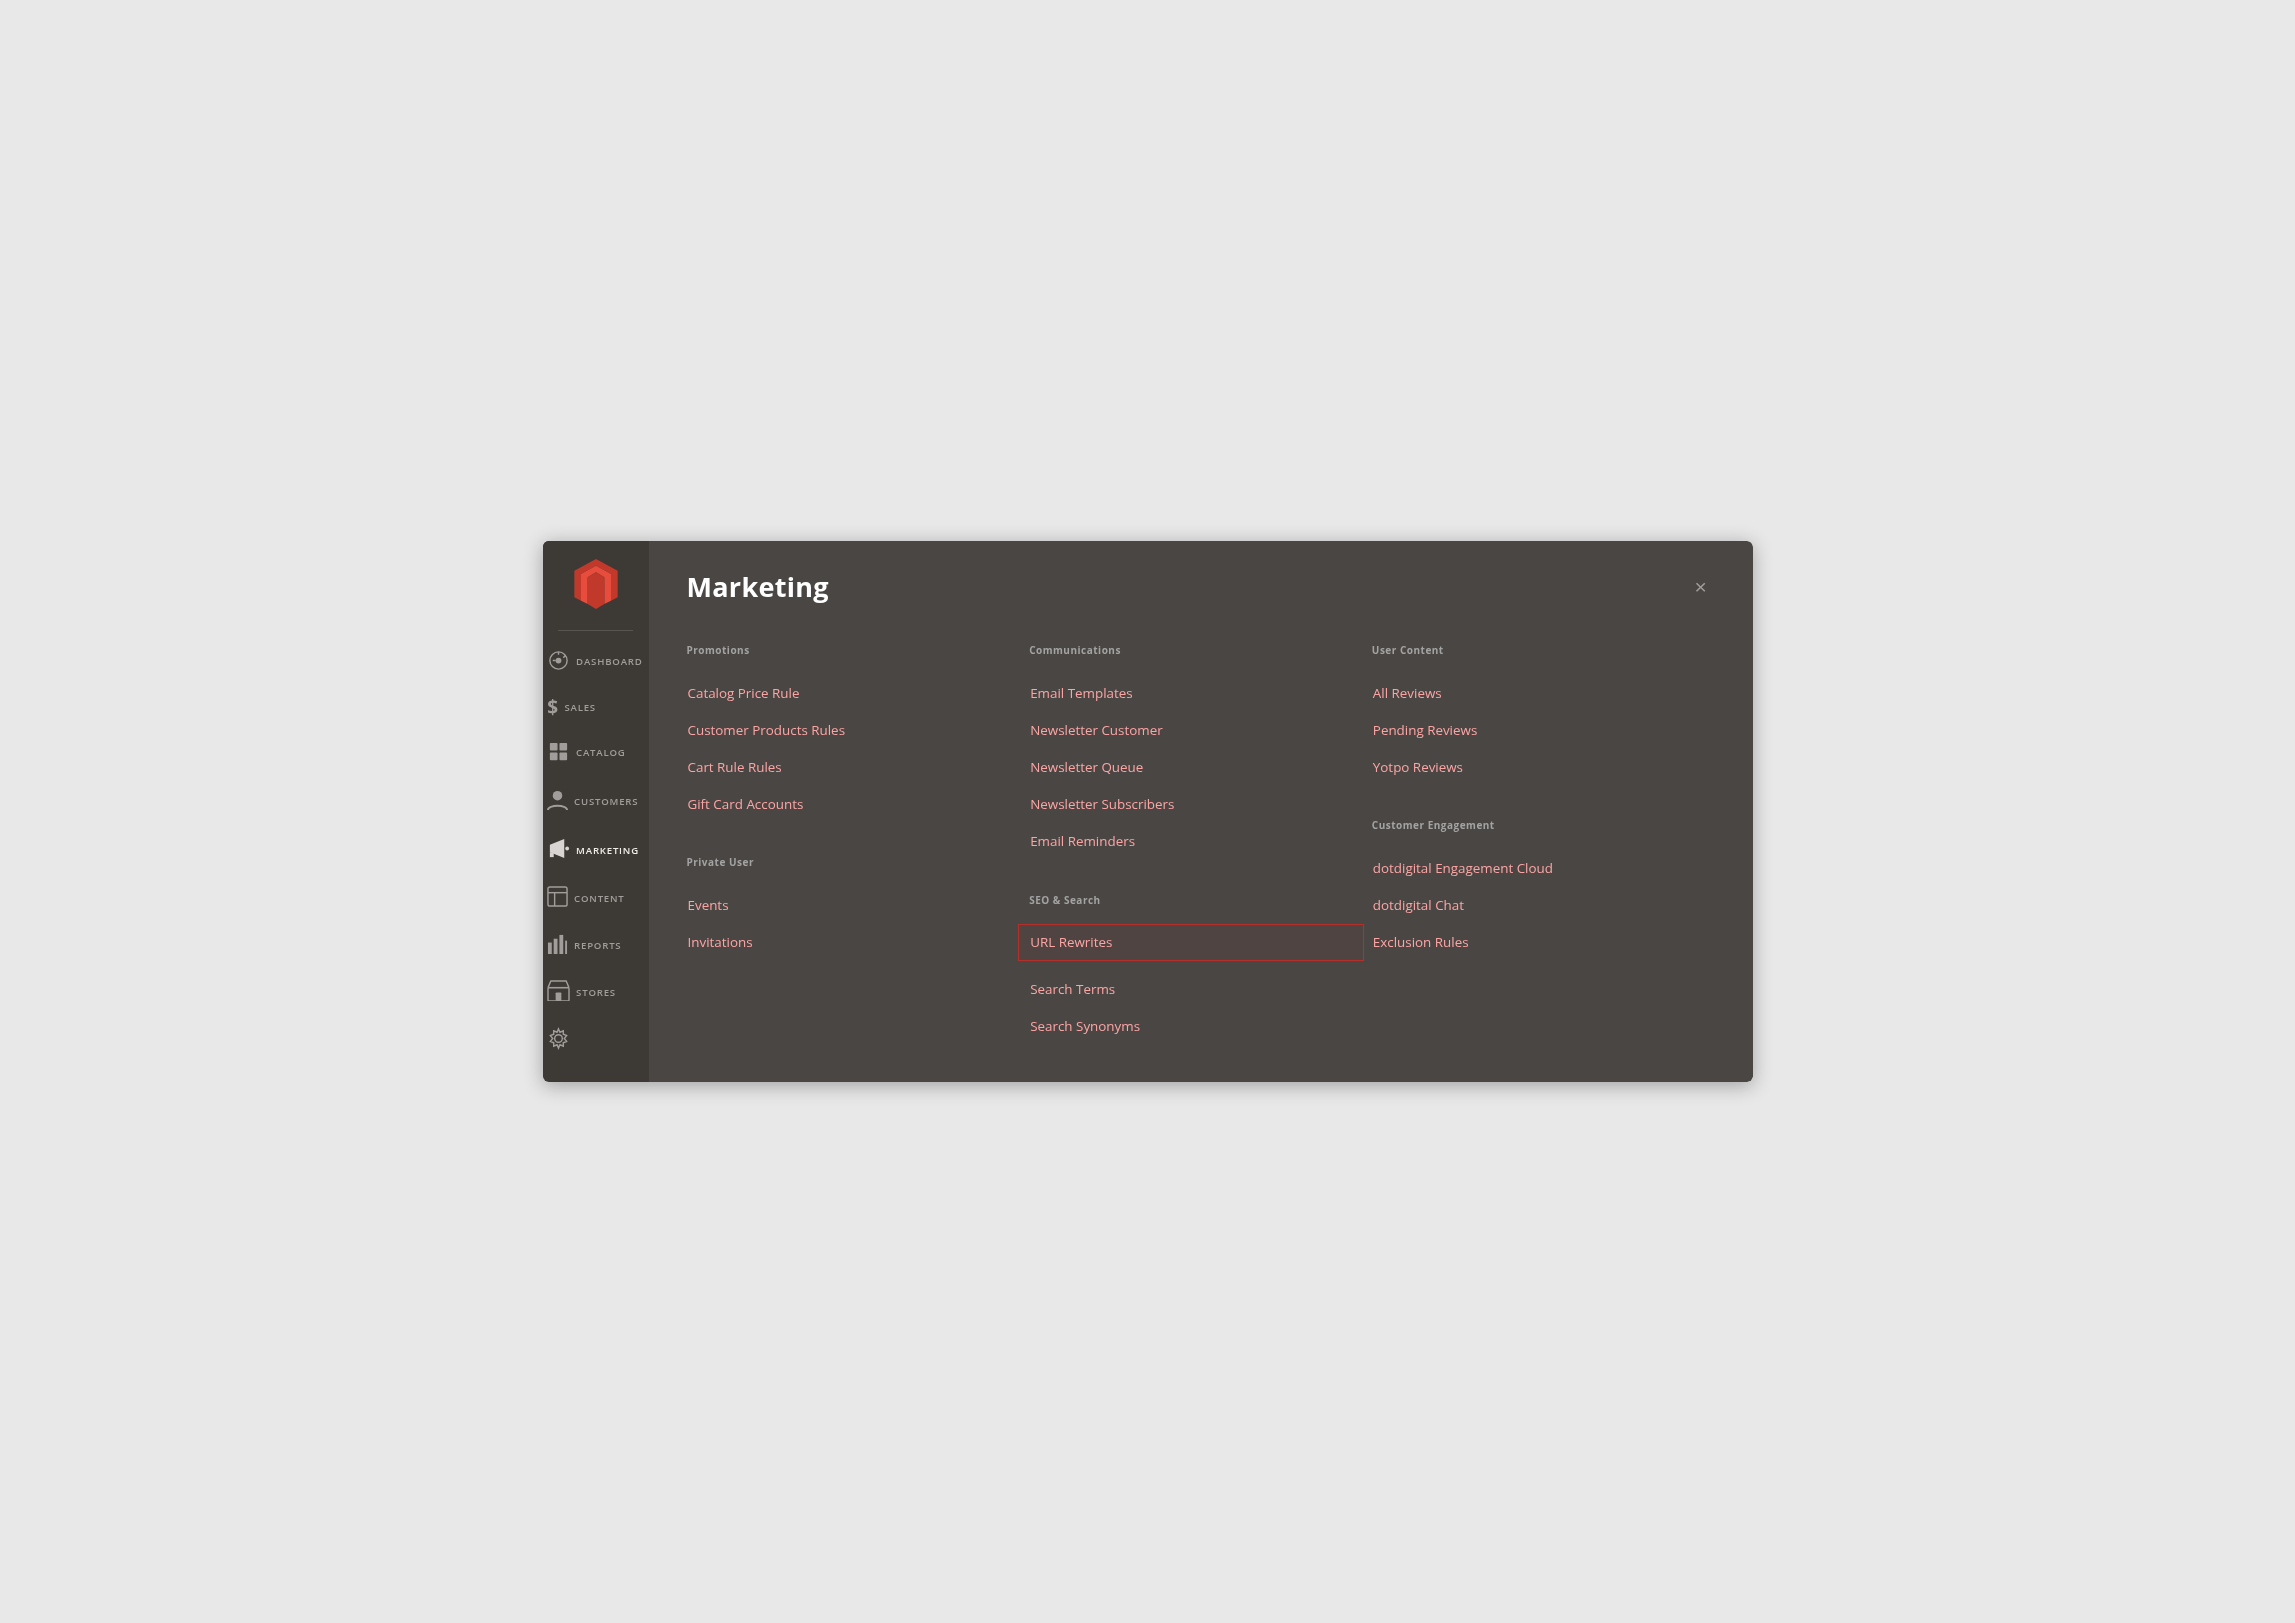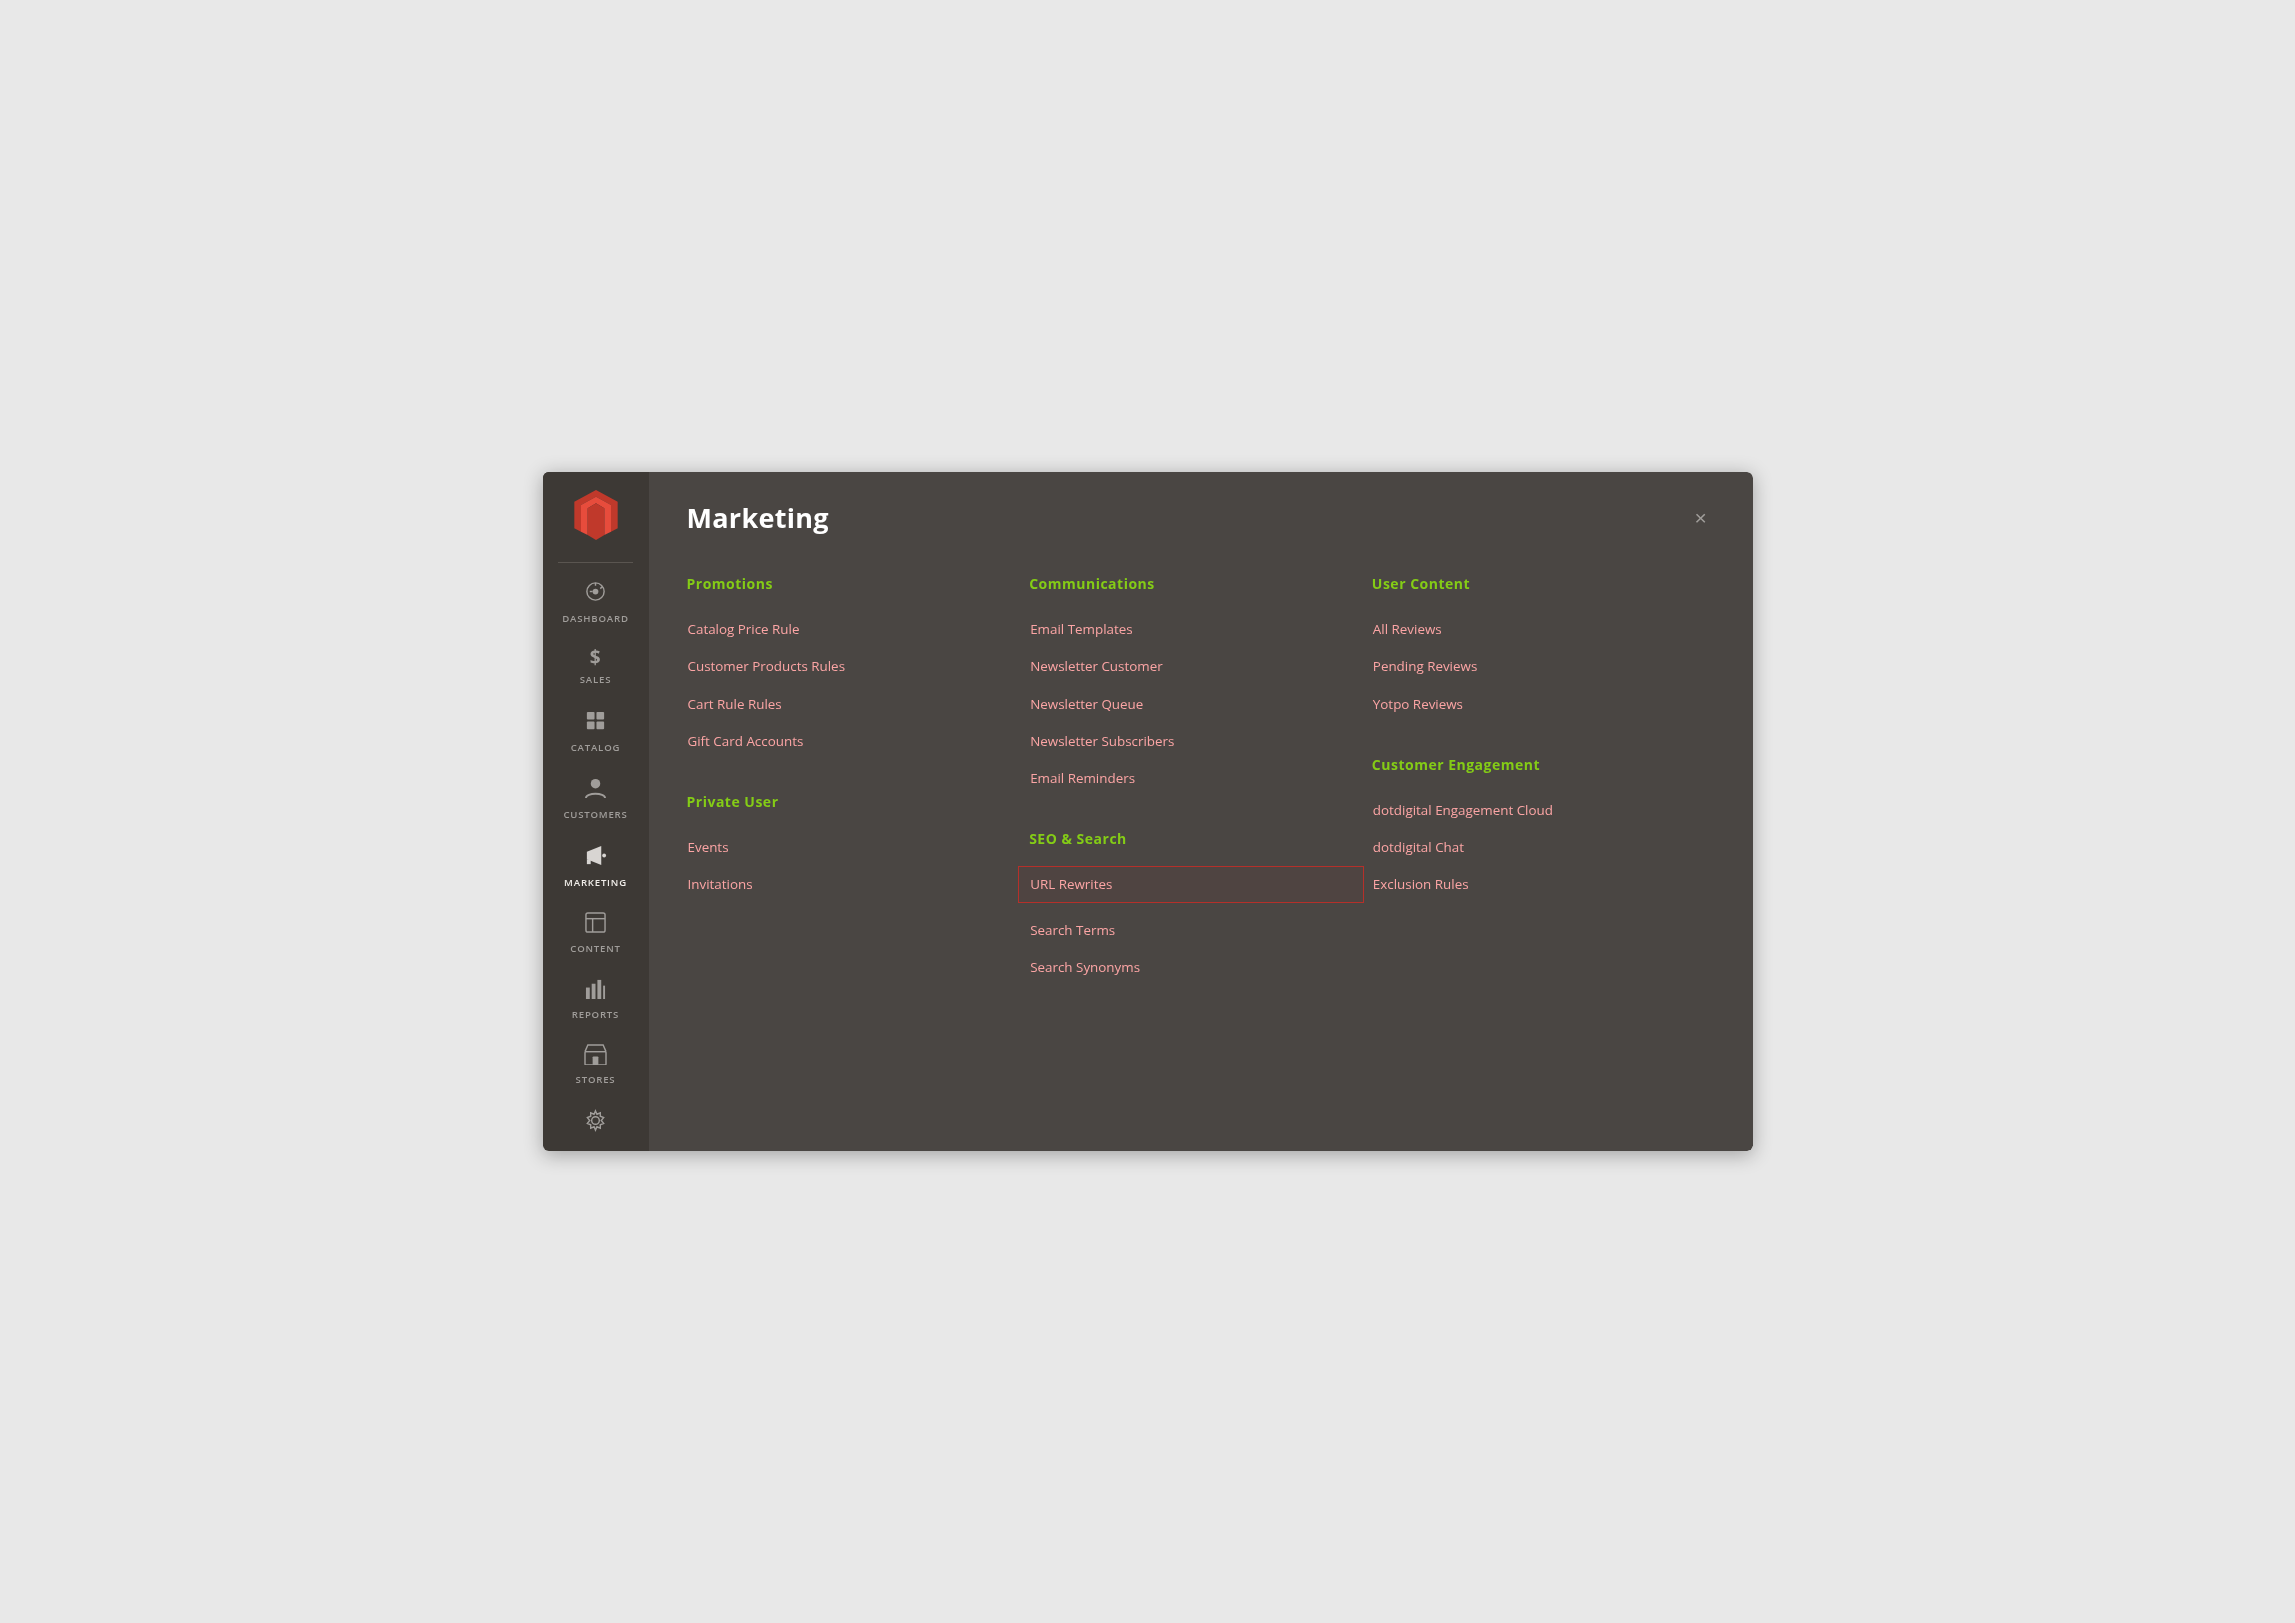--- a/index.html
+++ b/index.html
@@ -49,21 +49,21 @@
     .sidebar-divider {
       width: 70%;
       height: 1px;
       background: #5a5550;
       margin: 3.8px 0;
     }
 
     .sidebar-item {
       width: 100%;
       display: flex;
-      flex-direction: column;
+      flex-direction: row;
       align-items: center;
       padding: 13.4px 4.8px 9.6px;
       cursor: pointer;
       color: #a09d9a;
       font-size: 10.6px;
       letter-spacing: 0.5px;
       text-transform: uppercase;
       gap: 5.8px;
     }
 
@@ -122,22 +122,22 @@
       gap: 0;
       padding: 9.6px 38px 38px;
       flex: 1;
     }
 
     .menu-column {
       padding: 0 19px 0 0;
     }
 
     .menu-section-title {
-      color: #84cc16;
-      font-size: 14px;
+      color: #a3a3a3;
+      font-size: 10px;
       font-weight: 700;
       letter-spacing: 0.5px;
       text-transform: none;
       margin-bottom: 17.3px;
       margin-top: 9.6px;
     }
 
     .menu-item {
       color: #fca5a5;
       font-size: 13.4px;

